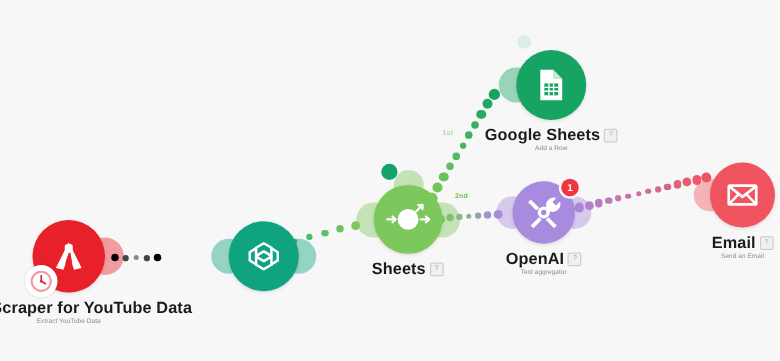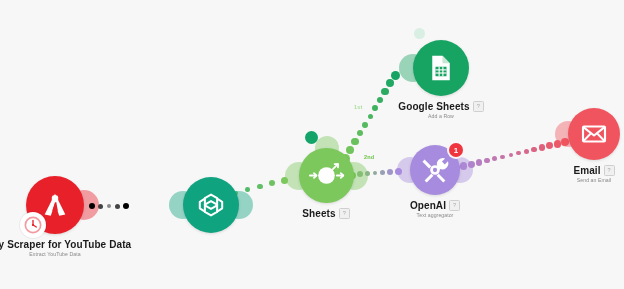--- a/index.html
+++ b/index.html
@@ -54,21 +54,21 @@
     white-space: nowrap;
     line-height: 1.15;
   }
   .title-row {
     display: flex;
     align-items: center;
     justify-content: center;
     gap: 3px;
   }
   .node-title {
-    font-size: 10px;
+    font-size: 13px;
     font-weight: bold;
     color: #1b1b1b;
     letter-spacing: 0.1px;
   }
   .node-sub {
     font-size: 5.2px;
     color: #8a8a8a;
     margin-top: 1.5px;
     letter-spacing: 0.05px;
   }
@@ -292,21 +292,21 @@
     </div>
     <div class="labels">
       <div class="title-row">
         <span class="node-title">OpenAI</span>
         <span class="help-chip">?</span>
       </div>
       <div class="node-sub">Text aggregator</div>
     </div>
   </div>
 
-  <div class="node" style="left:567px; top:108px; width:54px;">
+  <div class="node" style="left:567px; top:130px; width:54px;">
     <div class="bulb" style="width:52px; height:52px; background:#F0555F;">
       <div class="ear" style="width:26px; height:26px; background:#F0555F; left:-13px; top:13px;"></div>
       <svg width="30" height="30" viewBox="0 0 24 24">
         <rect x="3.2" y="6" width="17.6" height="12" rx="0.8" fill="none" stroke="#fff" stroke-width="1.7"></rect>
         <polyline points="3.8,6.7 12,13.2 20.2,6.7" fill="none" stroke="#fff" stroke-width="1.7" stroke-linejoin="round"></polyline>
         <line x1="3.8" y1="17.4" x2="9.4" y2="11.6" stroke="#fff" stroke-width="1.5"></line>
         <line x1="20.2" y1="17.4" x2="14.6" y2="11.6" stroke="#fff" stroke-width="1.5"></line>
       </svg>
     </div>
     <div class="labels">

